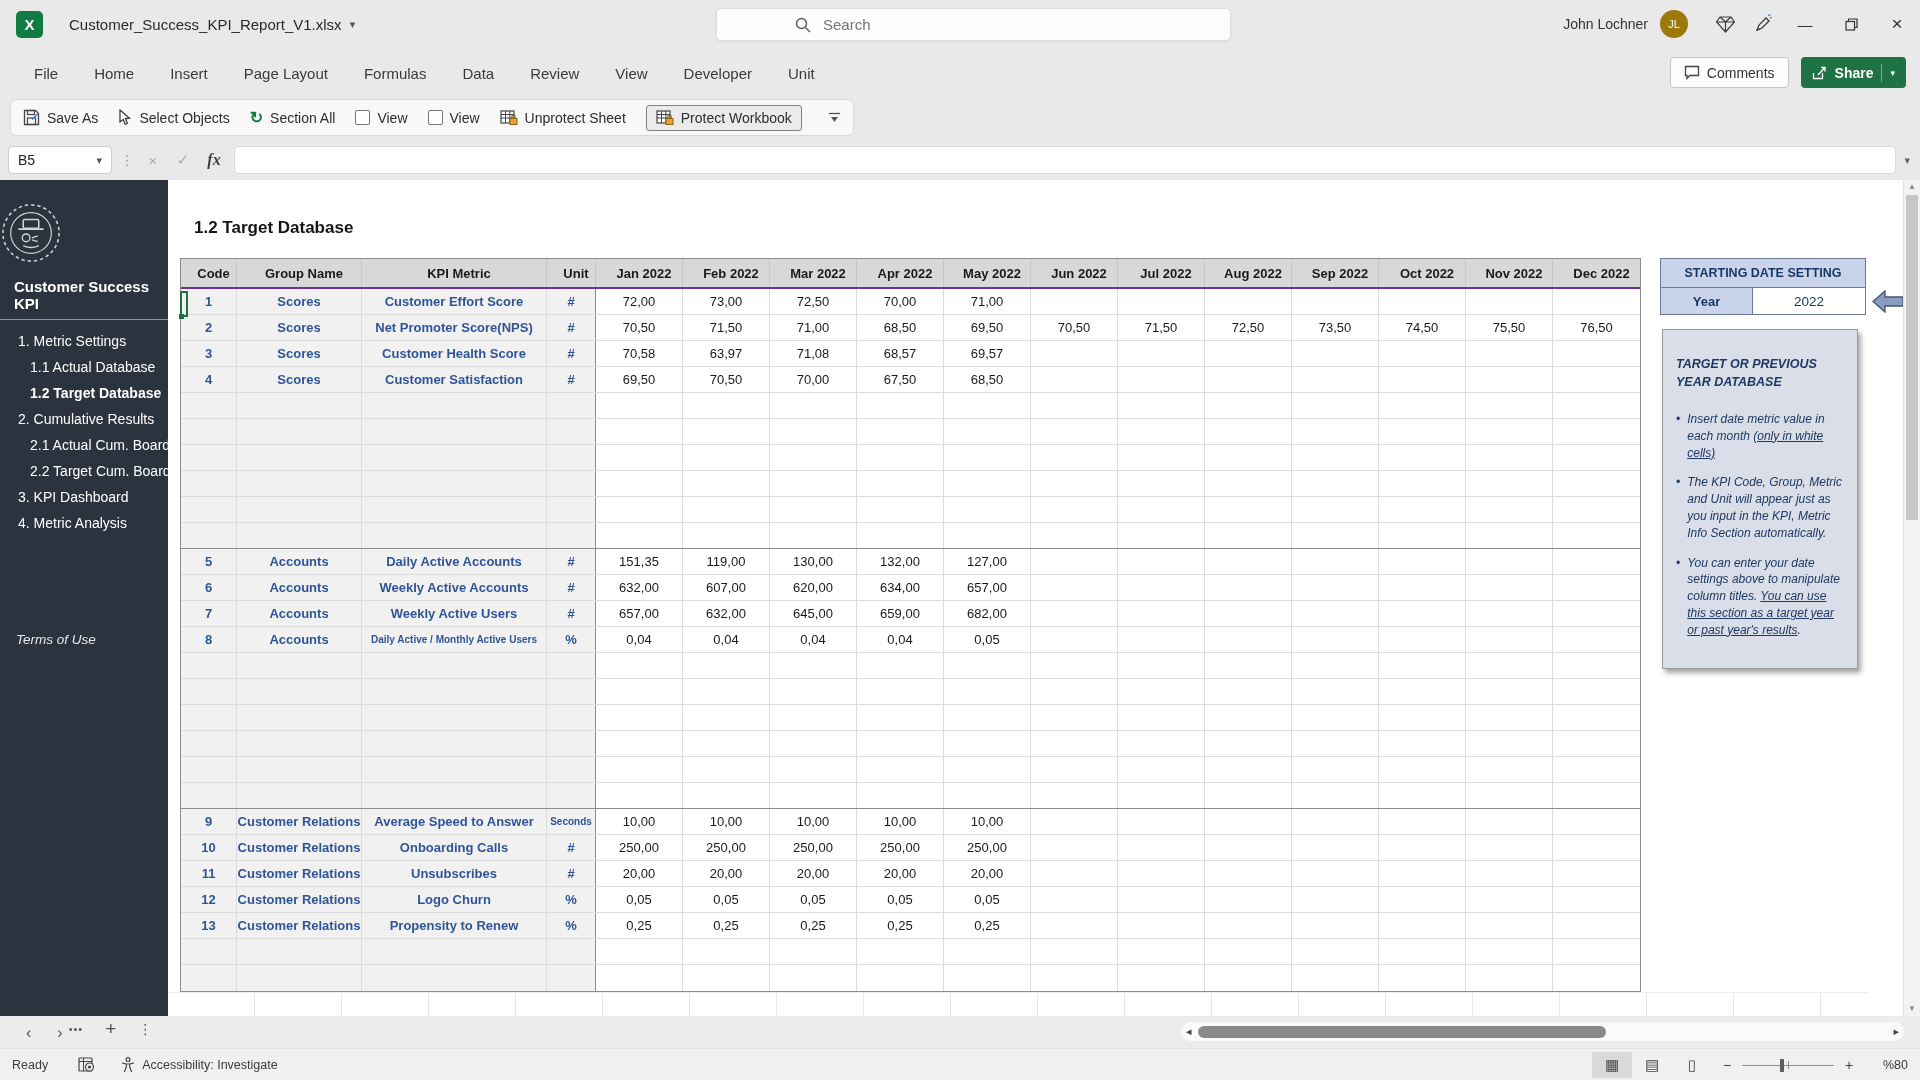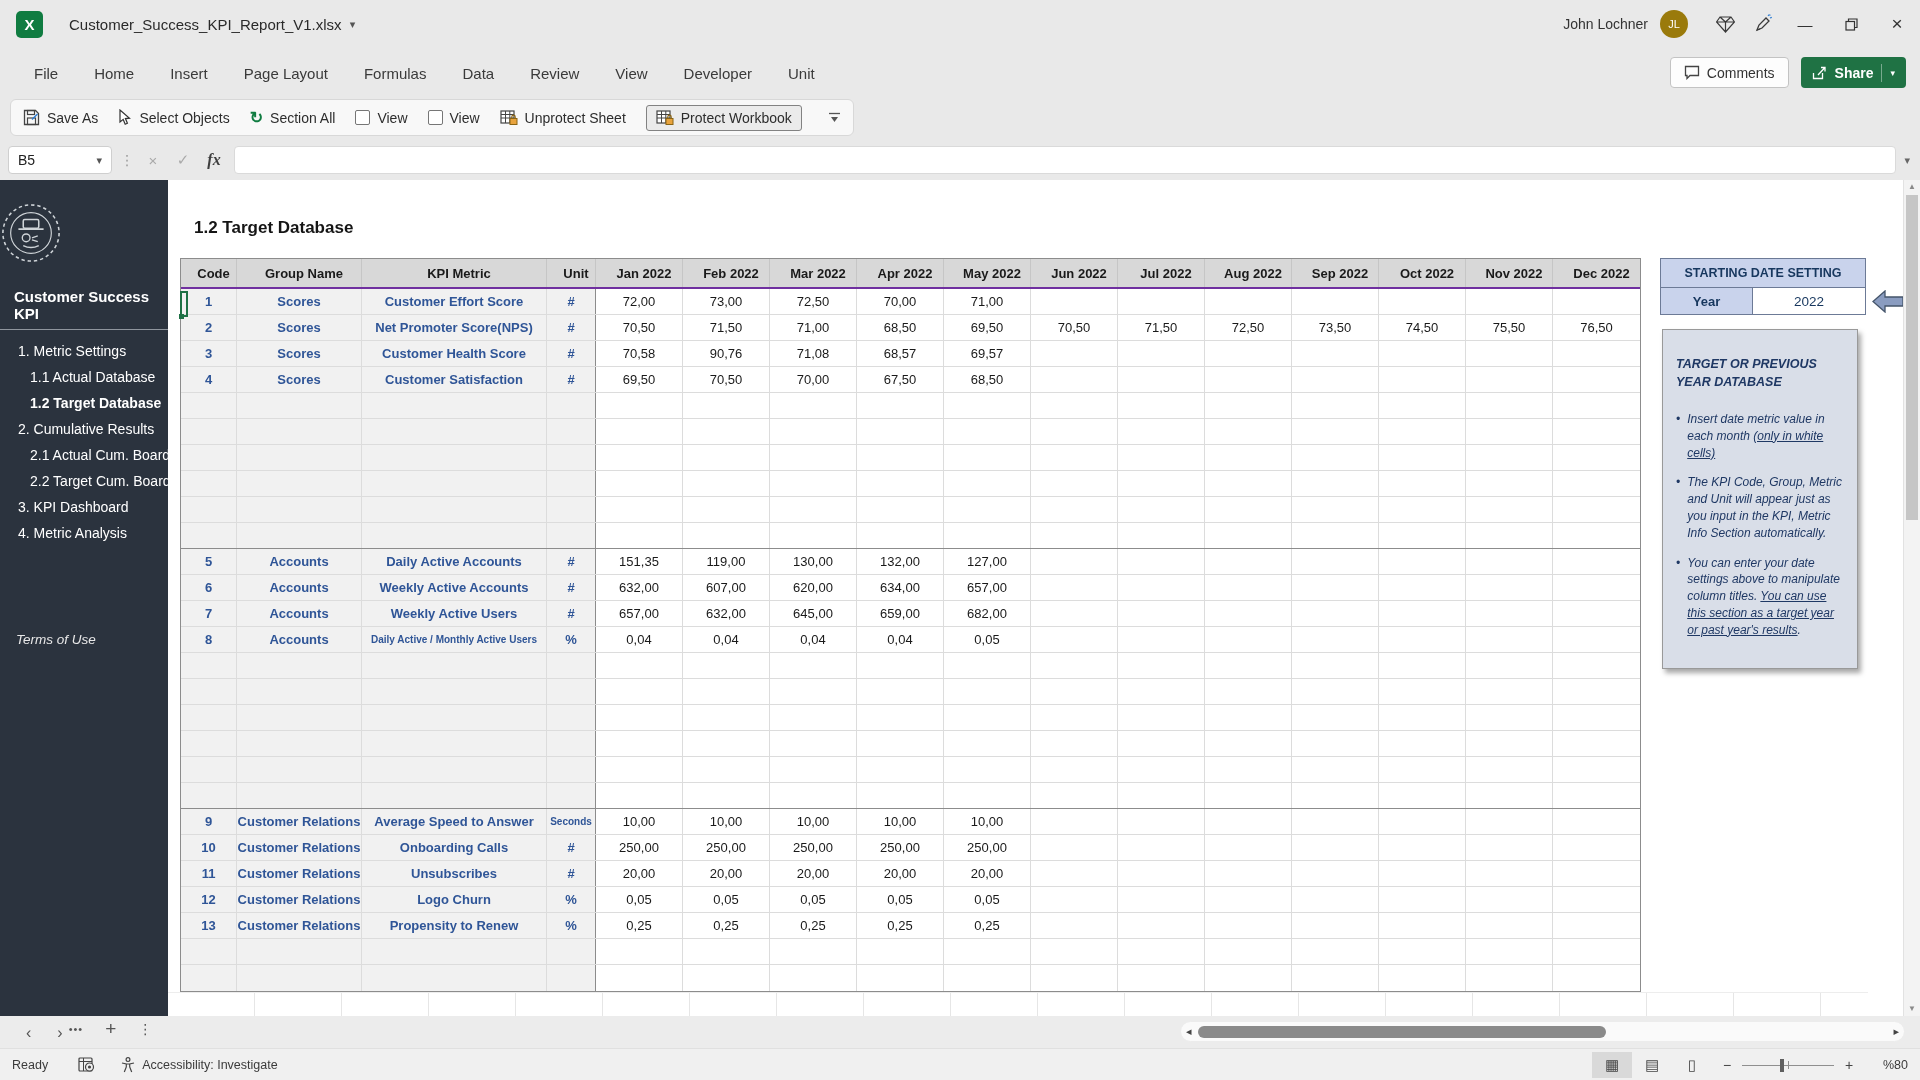--- a/index.html
+++ b/index.html
@@ -56,21 +56,21 @@
   .fb-fx { font-family:"Liberation Serif", serif; font-style:italic; font-weight:bold; font-size:16px; color:#3f3f3f; width:24px; text-align:center;}
   .formula-input { flex:1; height:28px; background:#fff; border:1px solid #dadada; border-radius:4px; font-size:13px;
     padding:0 8px; line-height:26px; color:#222; }
   .fb-expand { color:#666; font-size:11px; }
 
   
   .main { display:flex; height:836px; position:relative; background:#fff; }
 
   .sidebar { width:168px; flex:none; background:#2b333e; color:#fff; position:relative; }
   .logo { width:62px; height:62px; margin:22px auto 0; }
-  .sb-title { margin-top:20px; padding:0 18px 7px 14px; font-size:15px; font-weight:bold;
+  .sb-title { margin-top:10px; padding:0 18px 7px 14px; font-size:15px; font-weight:bold;
     border-bottom:1px solid #8f959d; }
   .nav { margin-top:8px; font-size:14px; }
   .nav-item { height:26px; line-height:26px; padding-left:18px; white-space:nowrap; cursor:pointer; }
   .nav-item.lvl2 { padding-left:30px; }
   .nav-item.active { font-weight:bold; }
   .sb-footer { position:absolute; top:452px; left:16px; font-style:italic; font-size:13.5px; color:#e8e8e8; }
 
   .content { flex:1; position:relative; background:#fff; }
   .sheet-title { position:absolute; left:26px; top:38px; font-size:17px; font-weight:bold; color:#151515; }
 
@@ -154,20 +154,27 @@
   .zoom-label { width:44px; text-align:right; font-size:12.5px; }
 </style>
 </head>
 <body>
 
 <div class="titlebar">
   <div class="excel-icon">X</div>
   <div class="doc-title">
     <span>Customer_Success_KPI_Report_V1.xlsx</span>
     <span class="tb-chevron">▾</span>
+  </div>
+  <div class="search-box">
+    <svg width="16" height="16" viewBox="0 0 16 16">
+      <circle cx="6.5" cy="6.5" r="5" fill="none" stroke="#5f5f5f" stroke-width="1.5"></circle>
+      <line x1="10.5" y1="10.5" x2="15" y2="15" stroke="#5f5f5f" stroke-width="1.5"></line>
+    </svg>
+    <input type="text" placeholder="Search" style="">
   </div>
   <div class="tb-right">
     <span class="user-name">John Lochner</span>
     <span class="avatar">JL</span>
     <span class="tb-icon">
       <svg width="19" height="17" viewBox="0 0 19 17">
           <path d="M4 1 h11 l3.5 5 -9 10 -9 -10 z M4 1 l5.5 5 M15 1 l-5.5 5 M1 6 h17 M9.5 6 l0 10" fill="none" stroke="#3a3a3a" stroke-width="1.2"></path>
         </svg>
     </span>
     <span class="tb-icon">
@@ -371,21 +378,21 @@
             <div class="td val" style="width: 87px;">74,50</div>
             <div class="td val" style="width: 87px;">75,50</div>
             <div class="td val" style="width: 87px;">76,50</div>
           </div>
           <div class="tr">
             <div class="td label blue" style="width: 56px;">3</div>
             <div class="td label blue" style="width: 125px;">Scores</div>
             <div class="td label blue" style="width: 185px;">Customer Health Score</div>
             <div class="td label unitcol blue" style="width: 49px;">#</div>
             <div class="td val" style="width: 87px;">70,58</div>
-            <div class="td val" style="width: 87px;">90,76</div>
+            <div class="td val" style="width: 87px;">63,97</div>
             <div class="td val" style="width: 87px;">71,08</div>
             <div class="td val" style="width: 87px;">68,57</div>
             <div class="td val" style="width: 87px;">69,57</div>
             <div class="td val" style="width: 87px;"></div>
             <div class="td val" style="width: 87px;"></div>
             <div class="td val" style="width: 87px;"></div>
             <div class="td val" style="width: 87px;"></div>
             <div class="td val" style="width: 87px;"></div>
             <div class="td val" style="width: 87px;"></div>
             <div class="td val" style="width: 87px;"></div>

